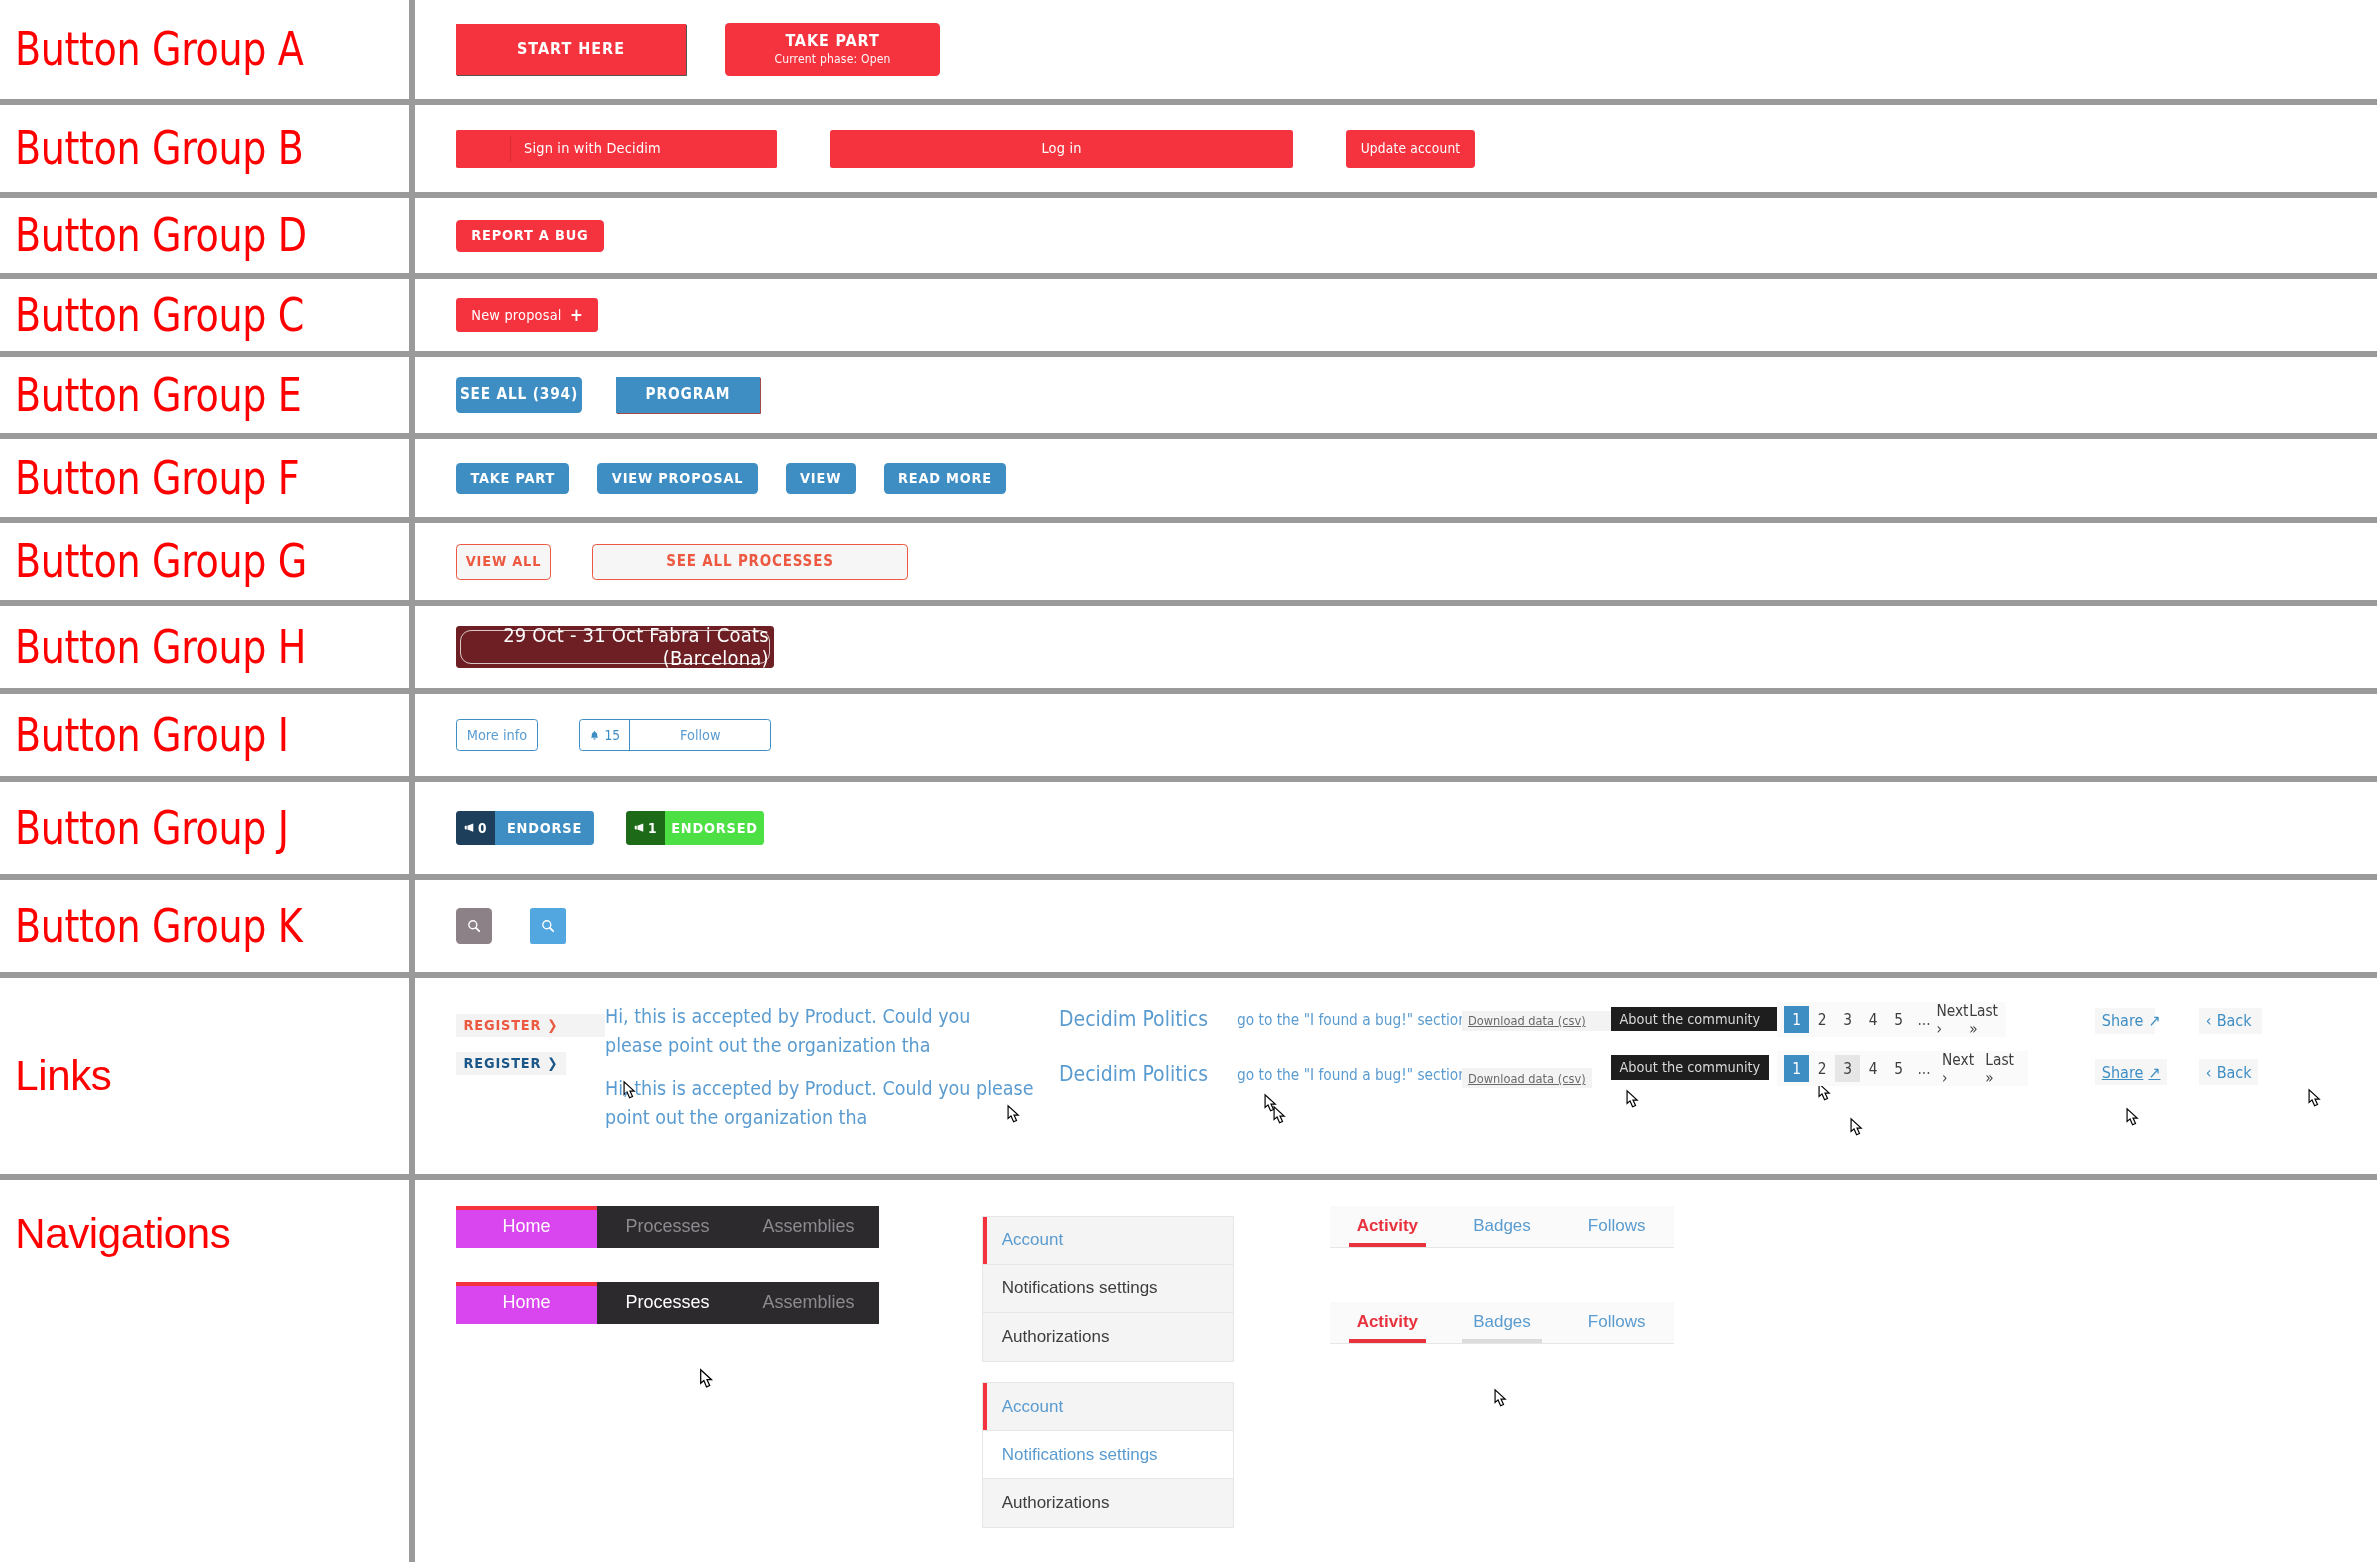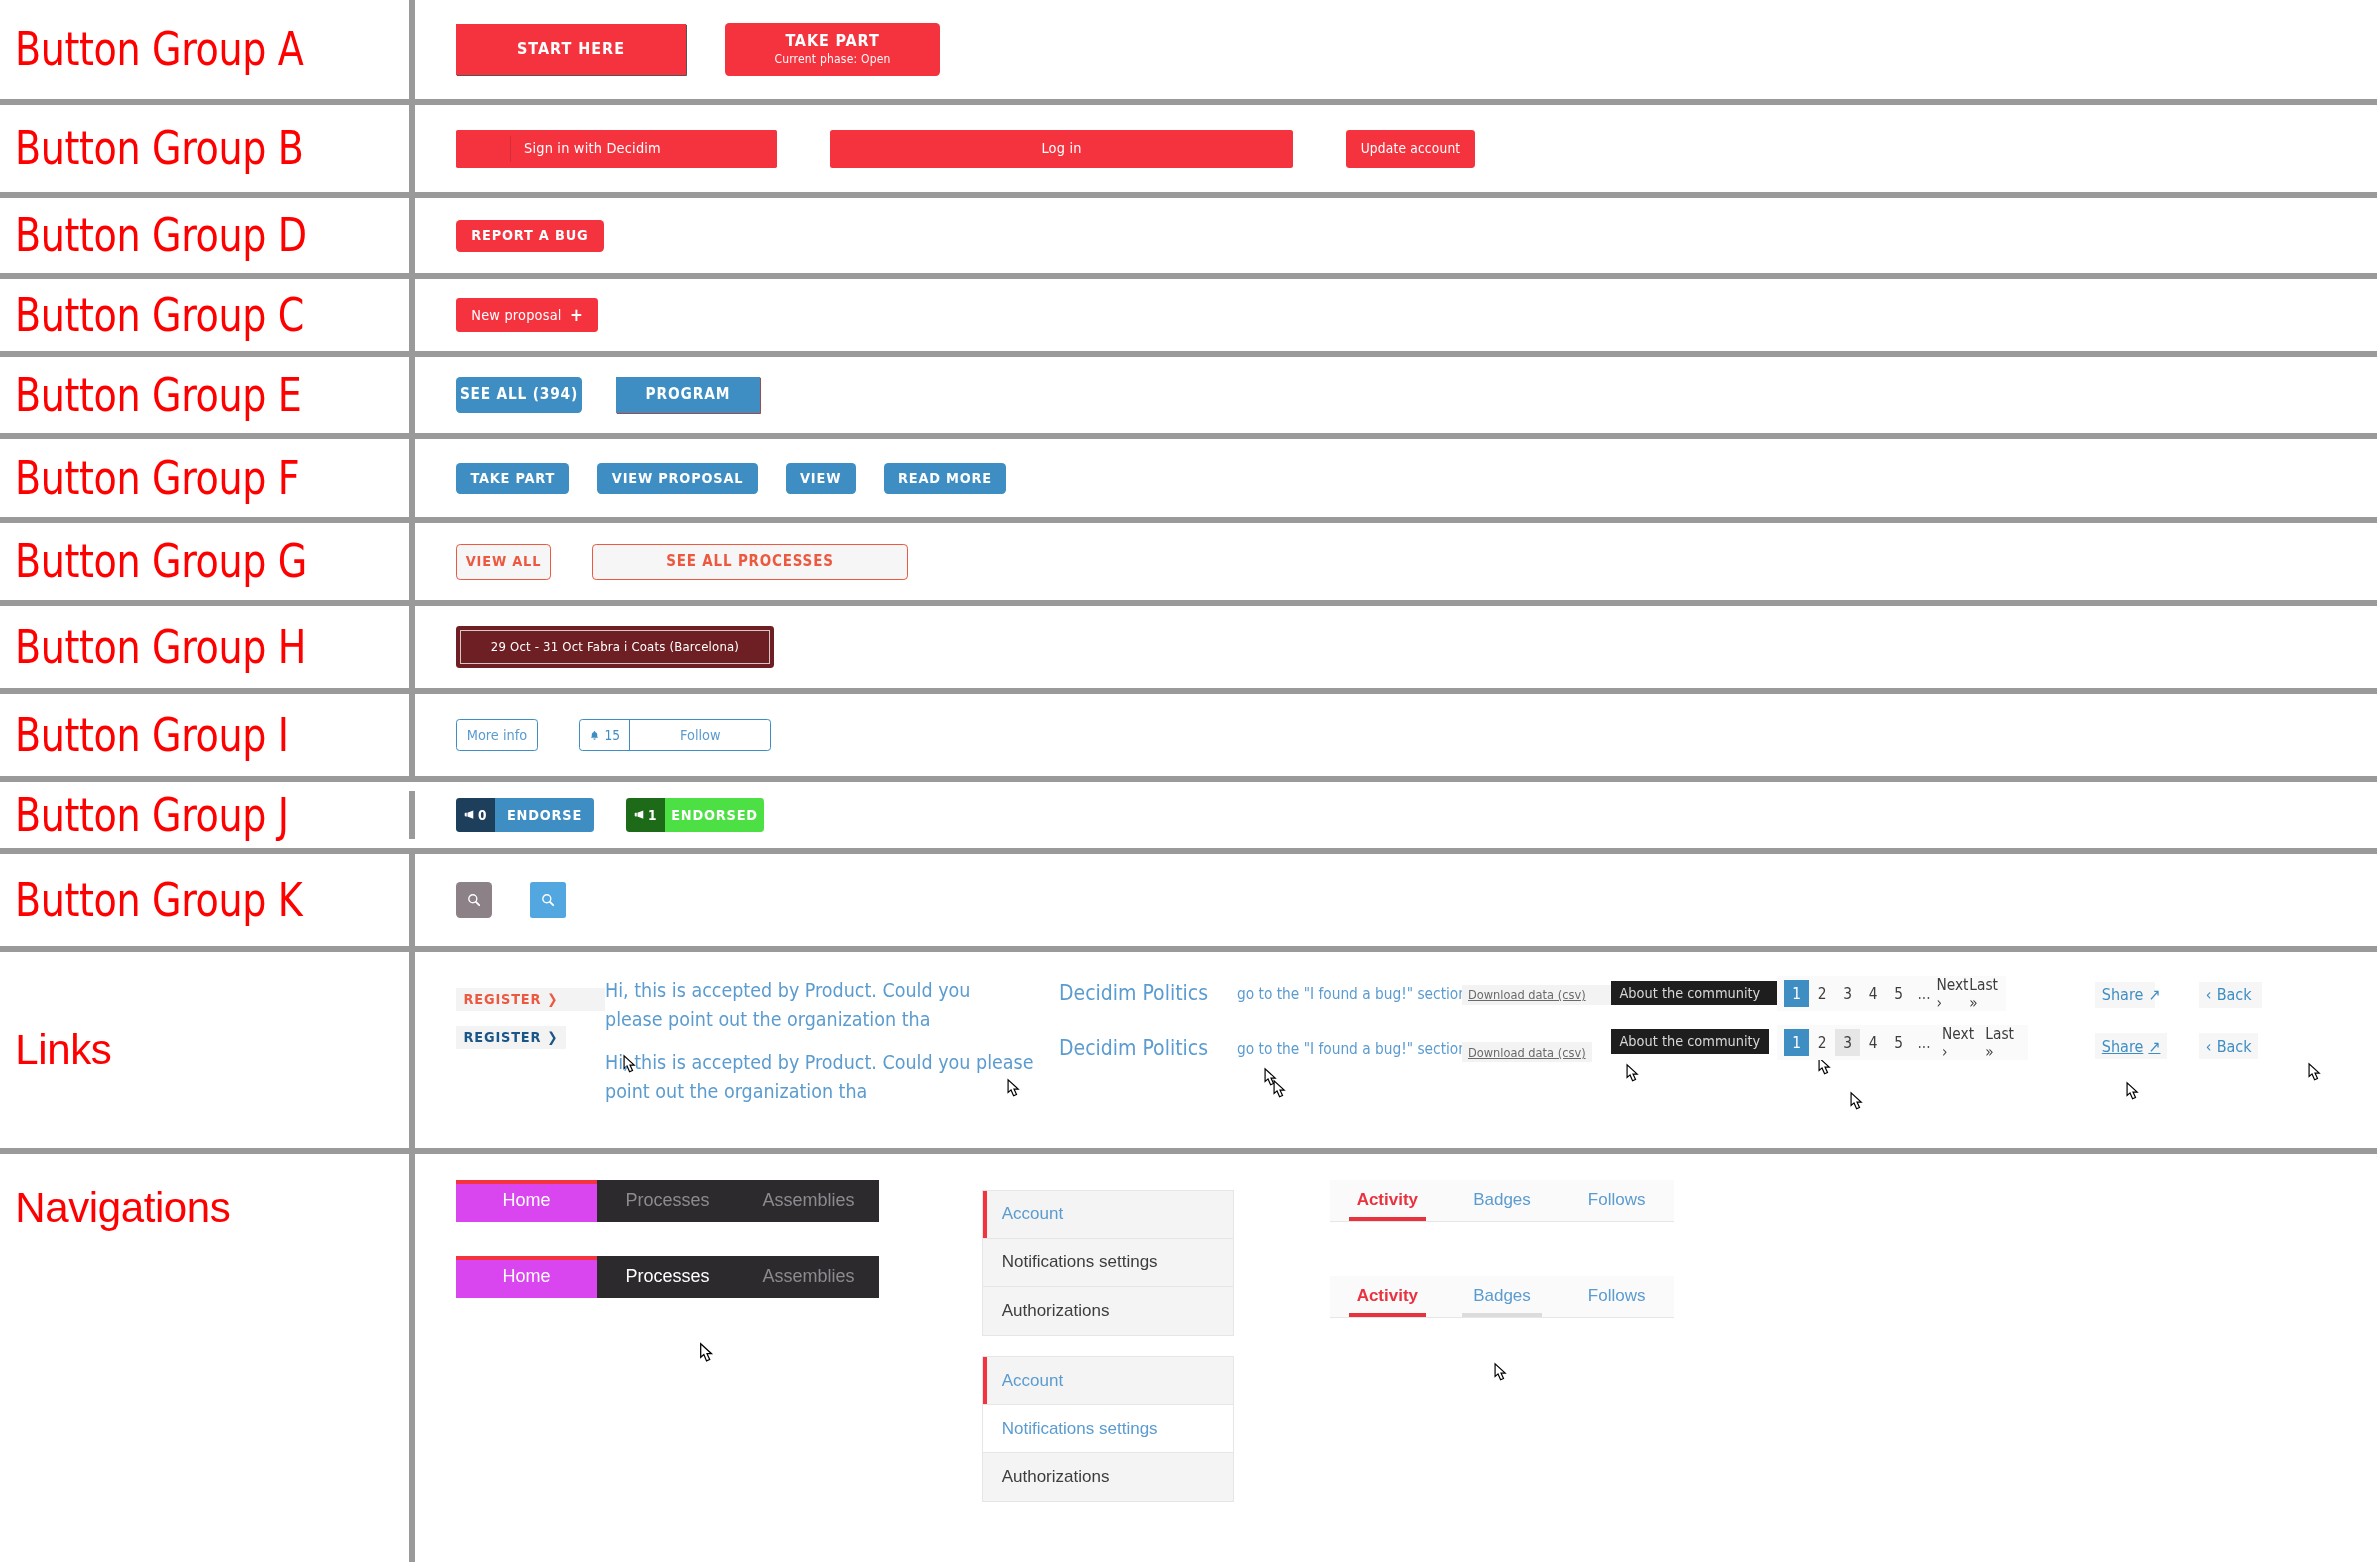--- a/index.html
+++ b/index.html
@@ -62,21 +62,21 @@
   
   .h-a  { height: 105px; }
   .h-b  { height: 93px; }
   .h-c  { height:  78px; }
   .h-d  { height:  81px; }
   .h-e  { height:  82px; }
   .h-f  { height:  84px; }
   .h-g  { height:  83px; }
   .h-h  { height: 88px; }
   .h-i  { height: 88px; }
-  .h-j  { height: 72px; align-items: center; }
+  .h-j  { height: 98px; }
   .h-k  { height: 98px; }
   .h-links { height: 202px; }
   .h-nav  { height: 408px; }
 
   .btn-wrap { display: flex; align-items: center; gap: 39px; }
 
   
   .btn {
     display: inline-flex;
     align-items: center;
@@ -164,24 +164,24 @@
   .btn-seeprocesses { width: 316px; height: 36px; font-size: 15px; }
 
   .btn-darkred {
     background: #6e1f23;
     width: 318px; height: 42px;
     border-radius: 3.4px;
     padding: 4.2px;
   }
   .btn-darkred .inner {
     border: 0.8px solid rgba(255,255,255,.75);
-    border-radius: 0;
+    border-radius: 11px;
     width: 100%; height: 100%;
     display: flex; align-items: center; justify-content: center;
-    font-size: 13px; letter-spacing: 0.2px;
+    font-size: 20px; letter-spacing: 0.2px;
     font-family: "DejaVu Sans Condensed", "Liberation Sans Narrow", "Liberation Sans", sans-serif;
     text-align: right;
   }
 
   .btn-outline-blue {
     background: #fff;
     border: 0.8px solid #3e8ec4;
     color: #5a9bd0;
     border-radius: 3.4px;
     font-family: "DejaVu Sans Condensed", "Liberation Sans Narrow", "Liberation Sans", sans-serif;

